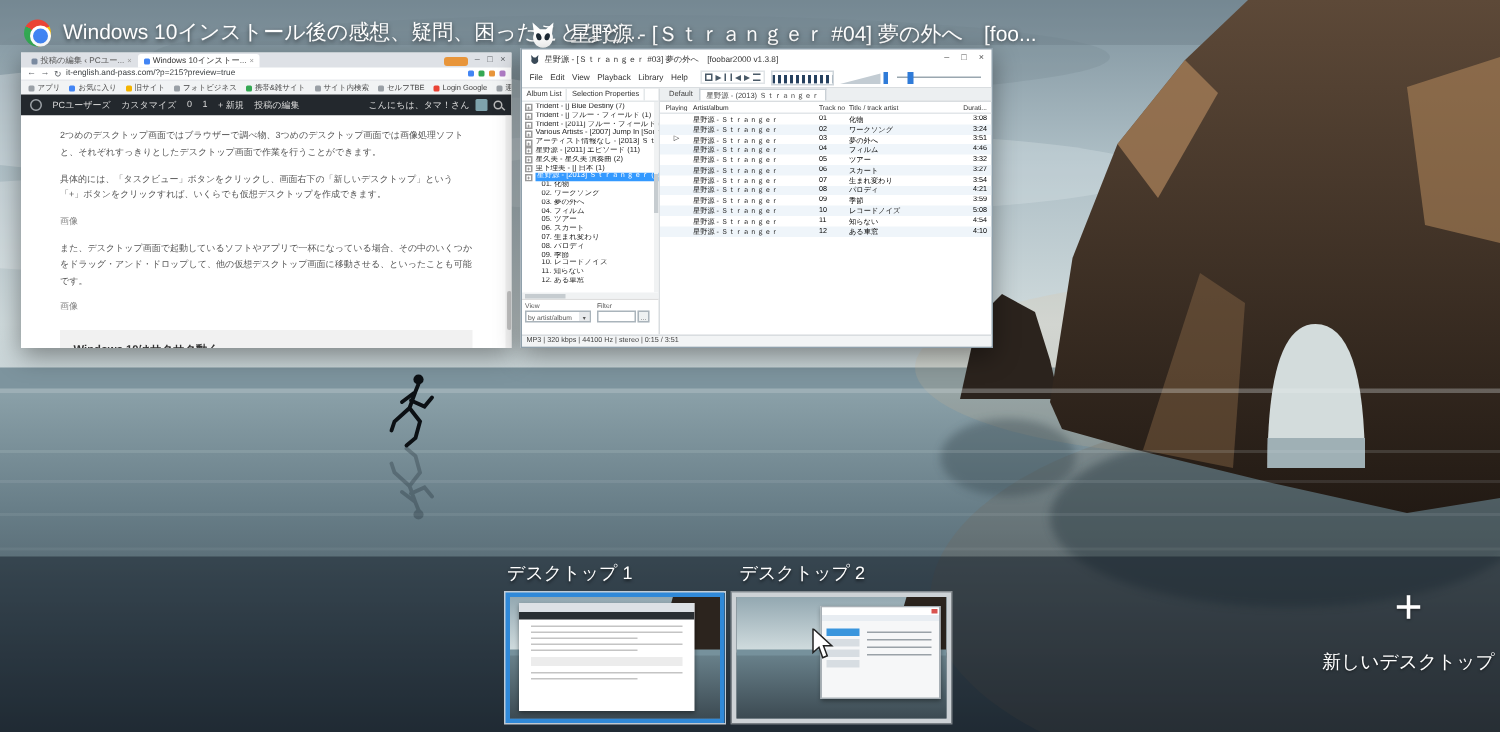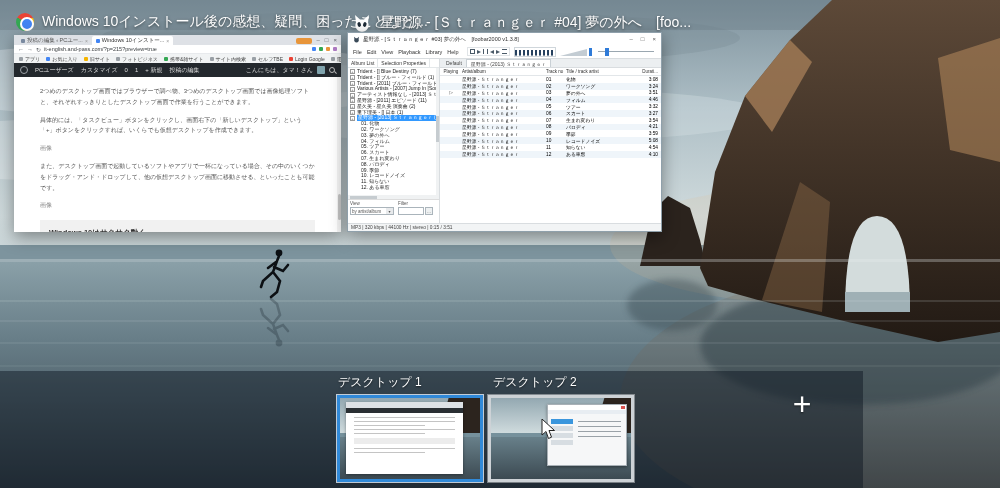--- a/index.html
+++ b/index.html
@@ -118,21 +118,21 @@
   .prow:nth-child(even) { background:#eff5fa; }
   .cplay { width:22px; text-align:center; color:#333; flex:none; overflow:hidden; }
   .cart { width:84px; color:#222; flex:none; overflow:hidden; }
   .cno { width:20px; flex:none; overflow:hidden; }
   .ctitle { width:66px; flex:none; overflow:hidden; }
   .cdur { flex:1; text-align:right; padding-right:3px; overflow:hidden; }
   .f-status { height:8px; background:#f2f4f5; border-top:1px solid #d9dde0; font-size:4.8px; color:#444;
     display:flex; align-items:center; padding:0 3px; white-space:nowrap; overflow:hidden; flex:none; }
 
   
-  .tv-band { position:absolute; left:0; top:371px; width:863px; height:117px; background:rgba(8,18,28,.45); }
+  .tv-band { position:absolute; left:0; top:371px; width:1000px; height:117px; background:rgba(8,18,28,.45); }
   .tv-label { position:absolute; top:3px; color:#fff; font-size:12px; text-shadow:0 1px 2px rgba(0,0,0,.6); cursor:default; }
   .tv-label.l1 { left:338px; } .tv-label.l2 { left:493px; }
   .tv-thumb { position:absolute; top:24px; width:146px; height:87px; overflow:hidden; cursor:pointer; }
   .tv-thumb.t1 { left:337px; border:3px solid #3089d8; box-shadow:0 0 0 1px rgba(230,240,250,.8); }
   .tv-thumb.t2 { left:488px; border:3px solid #cdd2d6; box-shadow:0 0 0 1px rgba(255,255,255,.4); }
   .mini { position:relative; width:100%; height:100%; background:#9fb4bc; }
   .m-sky { position:absolute; left:0; top:0; width:100%; height:46%; background:linear-gradient(#93a8b1,#d3dee0); }
   .m-sea { position:absolute; left:0; top:43%; width:100%; height:6%; background:#76919c; }
   .m-sand { position:absolute; left:0; top:48%; width:100%; height:52%; background:linear-gradient(#68808a,#3c4a52); }
   .m-rock { position:absolute; right:0; top:0; width:33%; height:62%; background:#2c241e;
@@ -627,16 +627,17 @@
           </div>
         </div>
         <svg class="m-cursor" width="16" height="22" viewBox="0 0 16 22">
           <polygon points="1,0 1,16 5,12.5 7.5,19.5 10.5,18.2 8,11.5 13.5,11.5" fill="#ffffff" stroke="#222" stroke-width="1"></polygon>
         </svg>
       </div>
     </div>
 
     <div class="tv-new">
       <div class="tv-plus">+</div>
+      <div class="tv-newlabel">新しいデスクトップ</div>
     </div>
   </div>
 
 </div>
 
 </body></html>

